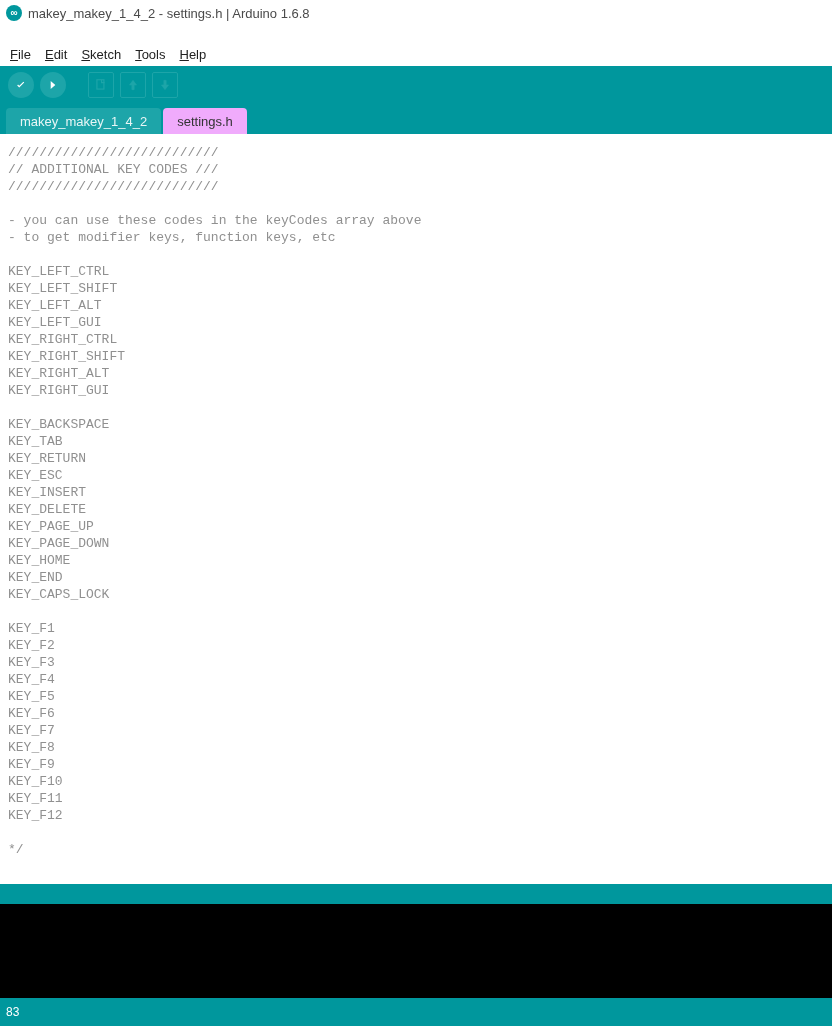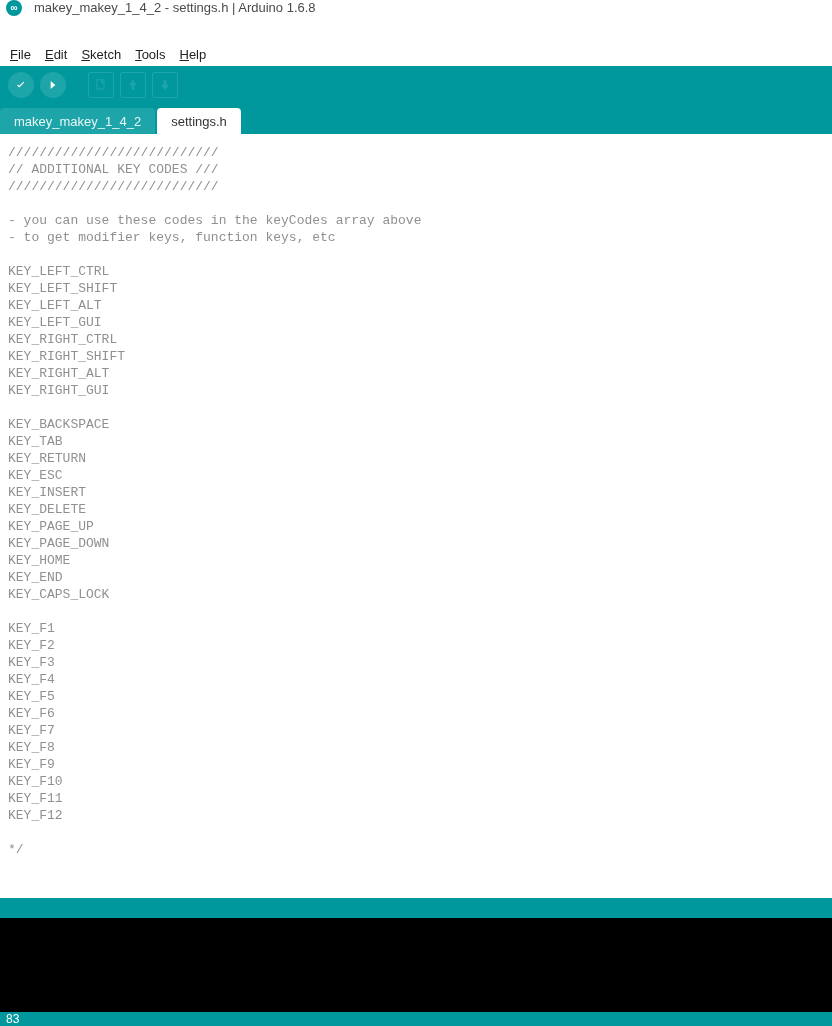--- a/index.html
+++ b/index.html
@@ -10,23 +10,23 @@
   width: 832px;
   height: 1026px;
   overflow: hidden;
   display: flex;
   flex-direction: column;
 }
 .titlebar {
   background: #fff;
   height: 26px;
   display: flex;
-  align-items: flex-start;
+  align-items: center;
   padding: 0 6px;
-  gap: 12px;
+  gap: 6px;
 }
 .titlebar .logo {
   width: 16px; height: 16px;
   background: #00979d;
   border-radius: 50%;
   display: flex; align-items: center; justify-content: center;
 }
 .titlebar .logo::before {
   content: "∞";
   color: #fff;
@@ -74,31 +74,31 @@
   cursor: pointer;
   background: #00979d;
 }
 .toolbar .sq svg { width: 14px; height: 14px; fill: #1da5a9; stroke: #1da5a9; }
 .toolbar .gap { width: 10px; }
 .tabstrip {
   background: #00979d;
   height: 30px;
   display: flex;
   align-items: flex-end;
-  padding: 0 0;
+  padding: 0 6px;
 }
 .tab {
   padding: 6px 14px 5px 14px;
   border-radius: 4px 4px 0 0;
   font-size: 13px;
   margin-right: 2px;
   cursor: pointer;
 }
 .tab.inactive { background: #1da5a9; color: #e8f6f6; }
-.tab.active { background: #ffffff; color: #333; }
+.tab.active { background: #f0abfc; color: #333; }
 .editor {
   flex: 1;
   background: #fff;
   padding: 10px 8px 8px 8px;
   overflow: auto;
 }
 .editor pre {
   font-family: "Consolas", "Courier New", monospace;
   font-size: 13px;
   line-height: 17px;
@@ -108,21 +108,21 @@
 .statusbar1 {
   background: #00979d;
   height: 20px;
 }
 .console {
   background: #000;
   height: 94px;
 }
 .footer {
   background: #00979d;
-  height: 14px;
+  height: 28px;
   display: flex;
   align-items: center;
   padding: 0 6px;
   color: #fff;
   font-size: 12px;
 }
 </style>
 </head>
 <body>
 

